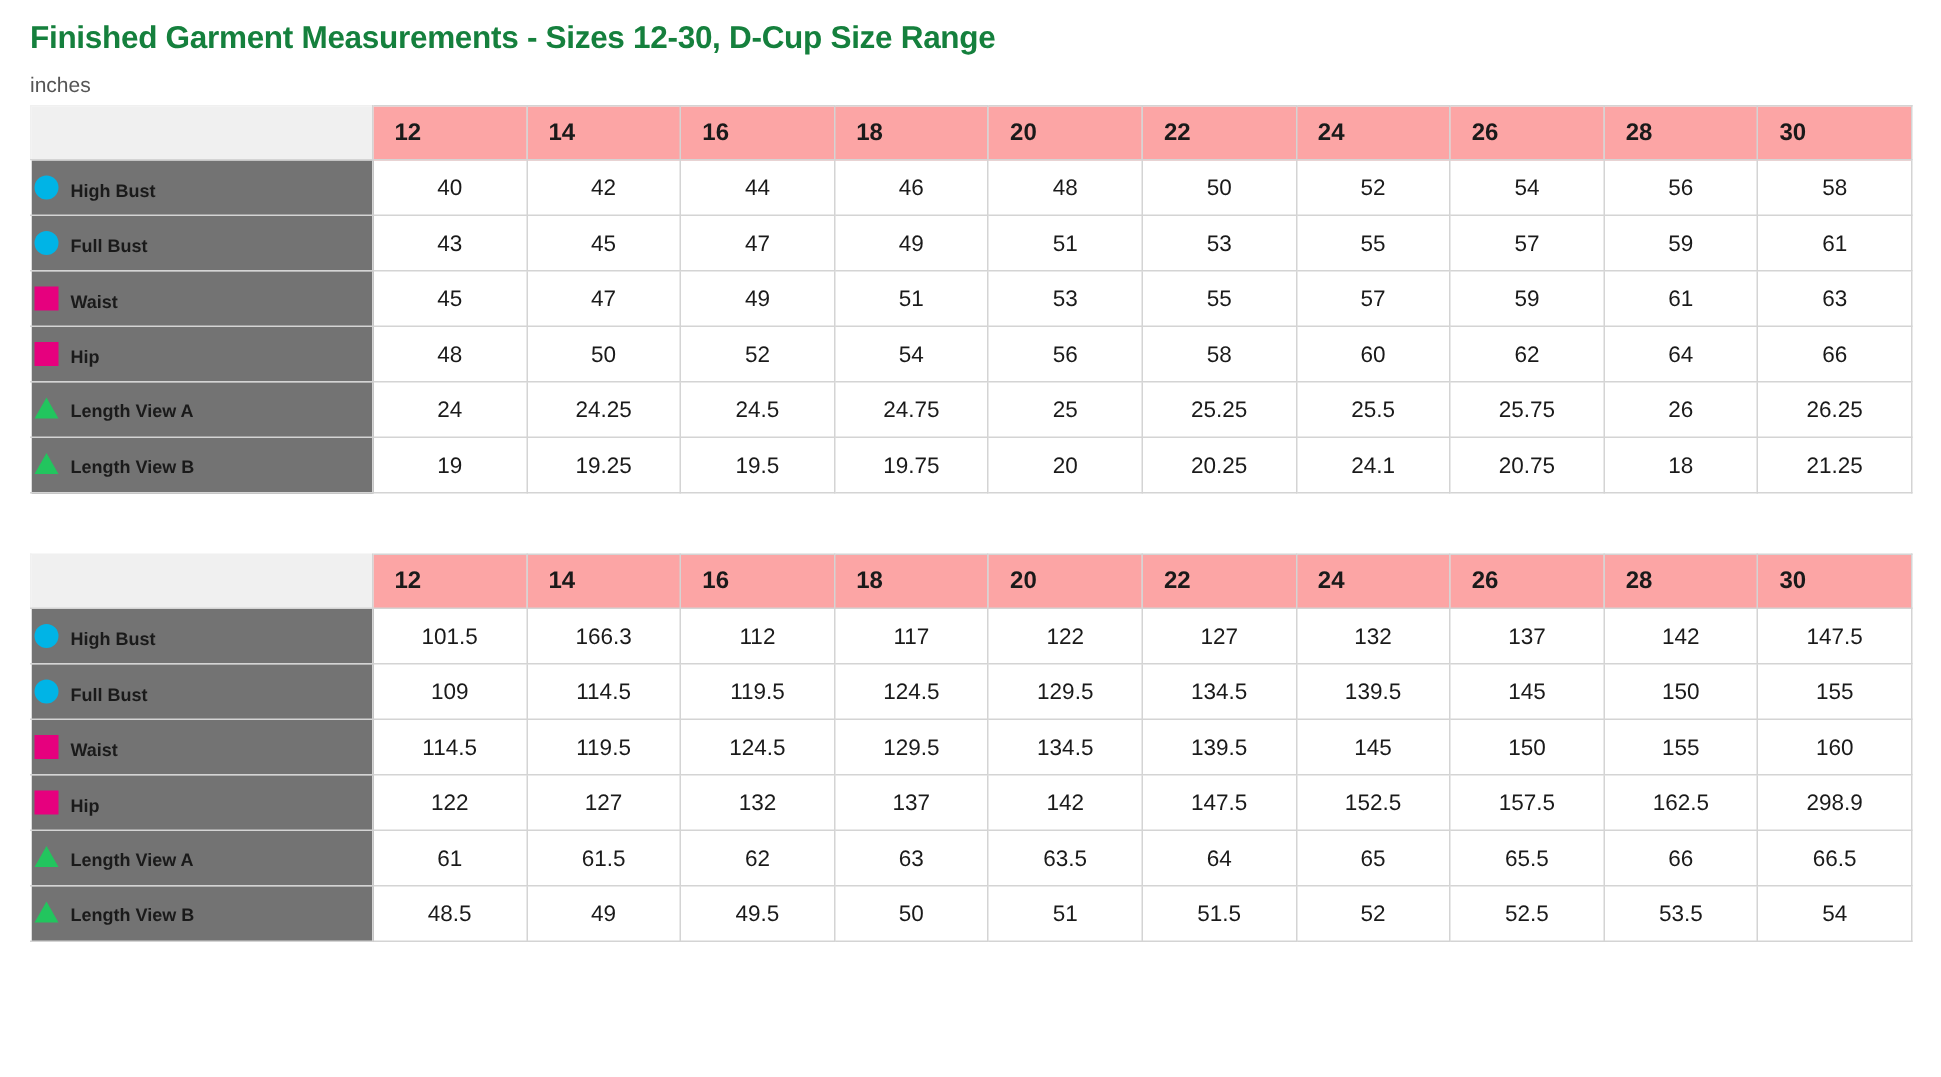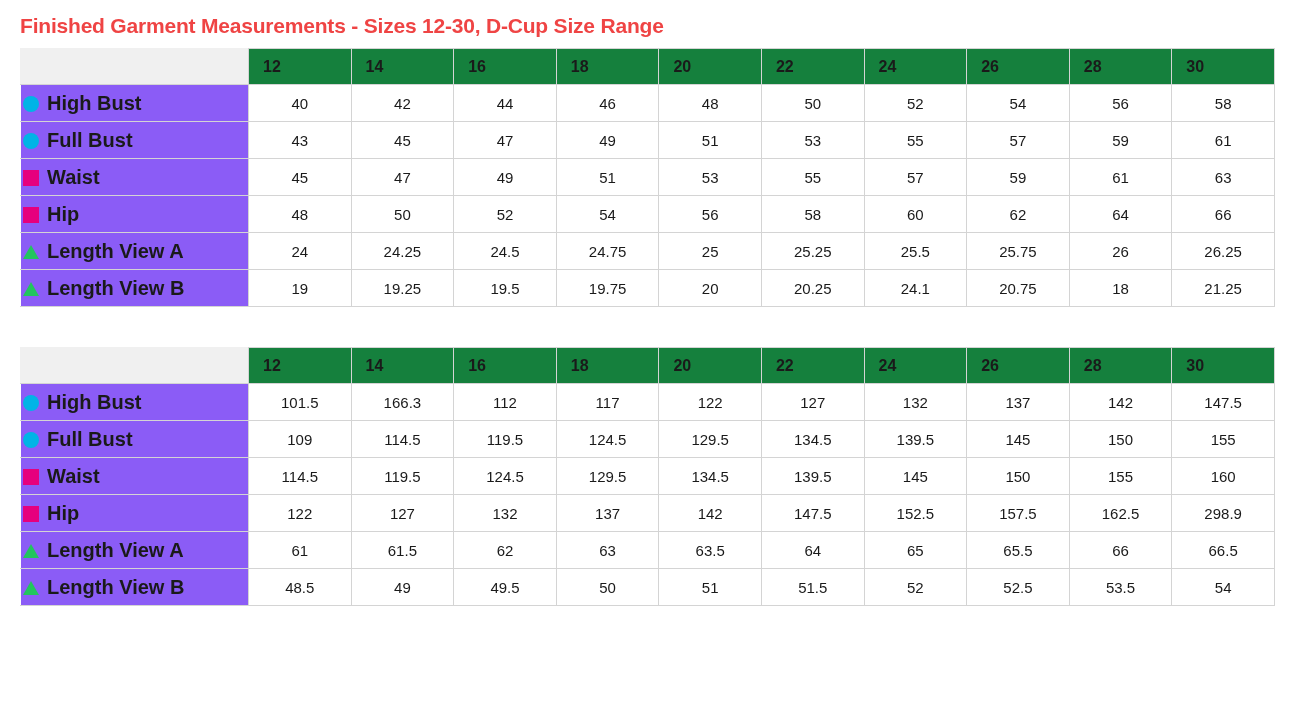--- a/index.html
+++ b/index.html
@@ -14,21 +14,21 @@
     color: #222222;
     overflow: hidden;
   }
   .page {
     padding: 14px 20px 0 20px;
     box-sizing: border-box;
   }
   .page-title {
     font-size: 21px;
     font-weight: bold;
-    color: #ef4444;
+    color: #15803d;
     margin: 0 0 10px 0;
     letter-spacing: -0.2px;
   }
   .unit-label {
     font-size: 14px;
     color: #555555;
     margin: 0 0 6px 0;
   }
   table.measure {
     border-collapse: collapse;
@@ -37,46 +37,46 @@
   }
   table.measure col.label-col { width: 228px; }
   table.measure col.size-col { width: 102.6px; }
 
   table.measure th, table.measure td {
     border: 1px solid #d4d4d4;
     height: 37px;
     box-sizing: border-box;
   }
   table.measure thead th {
-    background: #15803d;
+    background: #fca5a5;
     font-size: 16px;
     font-weight: bold;
     color: #1a1a1a;
     text-align: left;
     padding-left: 14px;
     height: 36px;
   }
   table.measure thead th.corner {
     background: #f0f0f0;
     border-left: 1px solid #f0f0f0;
     border-top: 1px solid #f0f0f0;
   }
   table.measure tbody td {
     text-align: center;
     font-size: 15px;
     color: #1a1a1a;
   }
   table.measure tbody th.rowlabel {
     text-align: left;
     font-weight: bold;
-    font-size: 20px;
+    font-size: 12px;
     color: #1a1a1a;
     padding-left: 2px;
     border-left: 1px solid #ffffff;
-    background: #8b5cf6;
+    background: #737373;
     white-space: nowrap;
   }
   .marker {
     display: inline-block;
     width: 16px;
     height: 16px;
     margin-right: 8px;
     vertical-align: -2px;
   }
   .marker.circle {
@@ -93,20 +93,21 @@
   }
   .block-gap { height: 40px; }
 </style>
 </head>
 <body>
 
 <div class="page">
   <h1 class="page-title">Finished Garment Measurements - Sizes 12-30, D-Cup Size Range</h1>
 
   <div>
+    <div class="unit-label">inches</div>
     <table class="measure">
       <colgroup>
         <col class="label-col">
         <col class="size-col">
           <col class="size-col">
           <col class="size-col">
           <col class="size-col">
           <col class="size-col">
         <col class="size-col">
           <col class="size-col">

